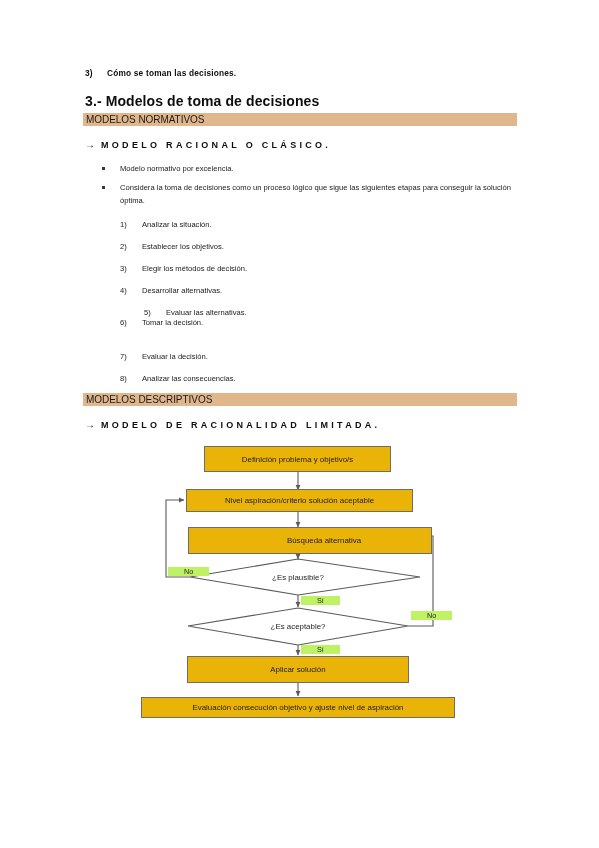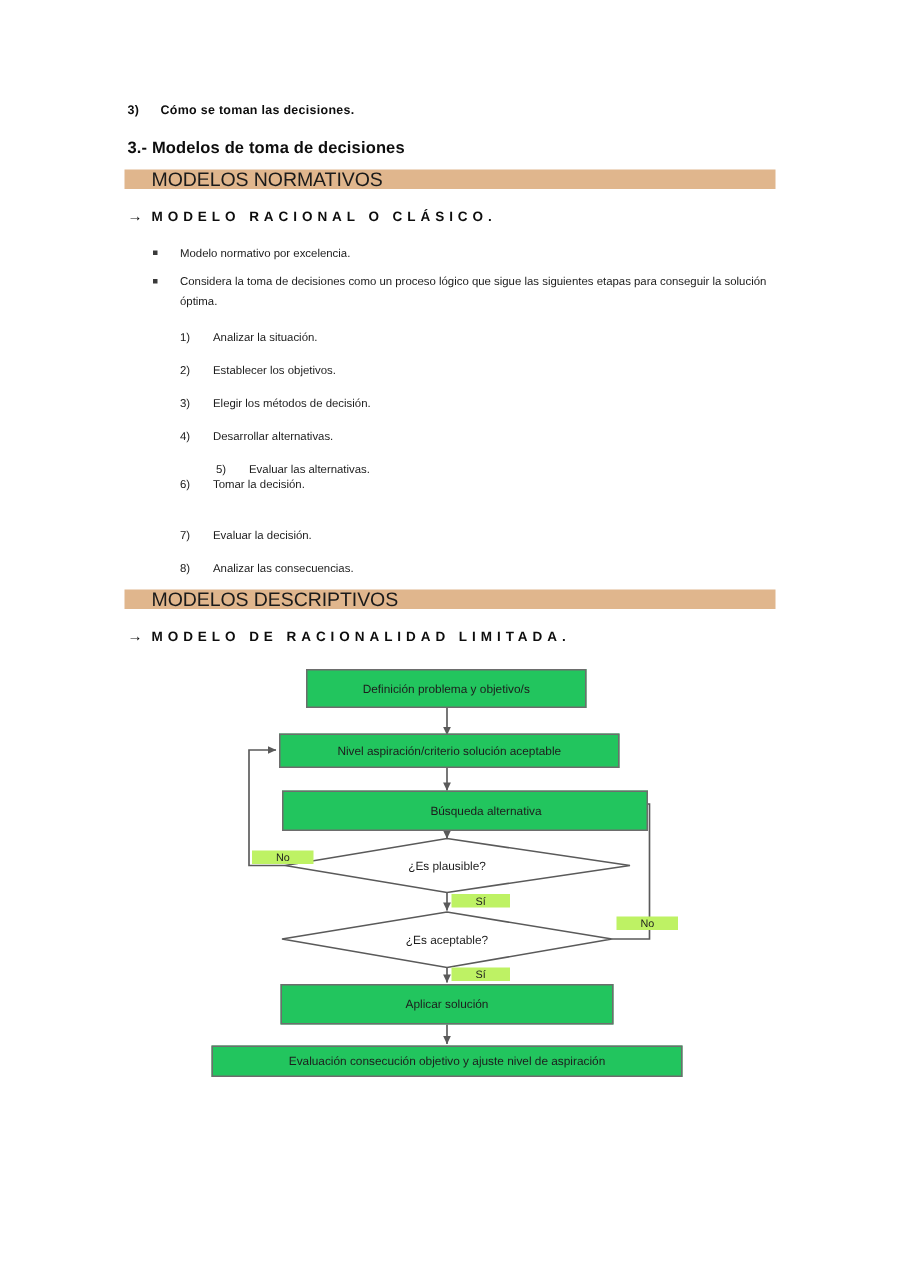--- a/index.html
+++ b/index.html
@@ -10,49 +10,49 @@
   }
   .page{position:absolute;left:0;top:0;width:599px;height:848px;}
 
   
   .h-numbered{
     position:absolute;font-size:8.3px;font-weight:bold;letter-spacing:.2px;
     white-space:nowrap;color:#0d0d0d;
   }
   .h-numbered .idx{display:inline-block;width:22px;}
   .h-sub{
-    position:absolute;font-size:11px;font-weight:bold;letter-spacing:.1px;
+    position:absolute;font-size:14px;font-weight:bold;letter-spacing:.1px;
     white-space:nowrap;color:#0d0d0d;
   }
   .band{
     position:absolute;background:#e0b68d;height:13px;
     display:flex;align-items:center;
   }
   .band span{
-    font-size:13px;letter-spacing:-.05px;color:#1a1a1a;
-    padding-left:18px;white-space:nowrap;
+    font-size:10px;letter-spacing:-.05px;color:#1a1a1a;
+    padding-left:3px;white-space:nowrap;
   }
   .arrow-head{
     position:absolute;font-size:9px;font-weight:bold;letter-spacing:3.3px;
     white-space:nowrap;color:#0d0d0d;
   }
   .arrow-head .glyph{font-weight:normal;letter-spacing:0;font-size:10px;
     display:inline-block;width:16px;}
   .bullet-row{position:absolute;font-size:7.6px;color:#1a1a1a;}
   .bullet-row .sq{
     position:absolute;left:0;top:4px;width:2.6px;height:2.6px;background:#3a3a3a;
   }
   .bullet-row .txt{display:block;margin-left:18px;width:400px;line-height:12.5px;}
   .num-row{position:absolute;font-size:7.6px;color:#1a1a1a;white-space:nowrap;}
   .num-row .n{display:inline-block;width:22px;}
 
   
   .flow{position:absolute;left:0;top:0;width:599px;height:848px;}
   .fbox{
-    position:absolute;border:1px solid #6d6d6d;background:#22c55e;
+    position:absolute;border:1px solid #6d6d6d;background:#eab308;
     display:flex;align-items:center;justify-content:center;
     font-size:7.9px;color:#1d1d1d;box-sizing:border-box;
   }
   .flabel{
     position:absolute;font-size:7.2px;color:#1d1d1d;background:#bef264;
     padding:0 16px;white-space:nowrap;
   }
   .dtext{
     position:absolute;font-size:7.9px;color:#1d1d1d;
     white-space:nowrap;text-align:center;

